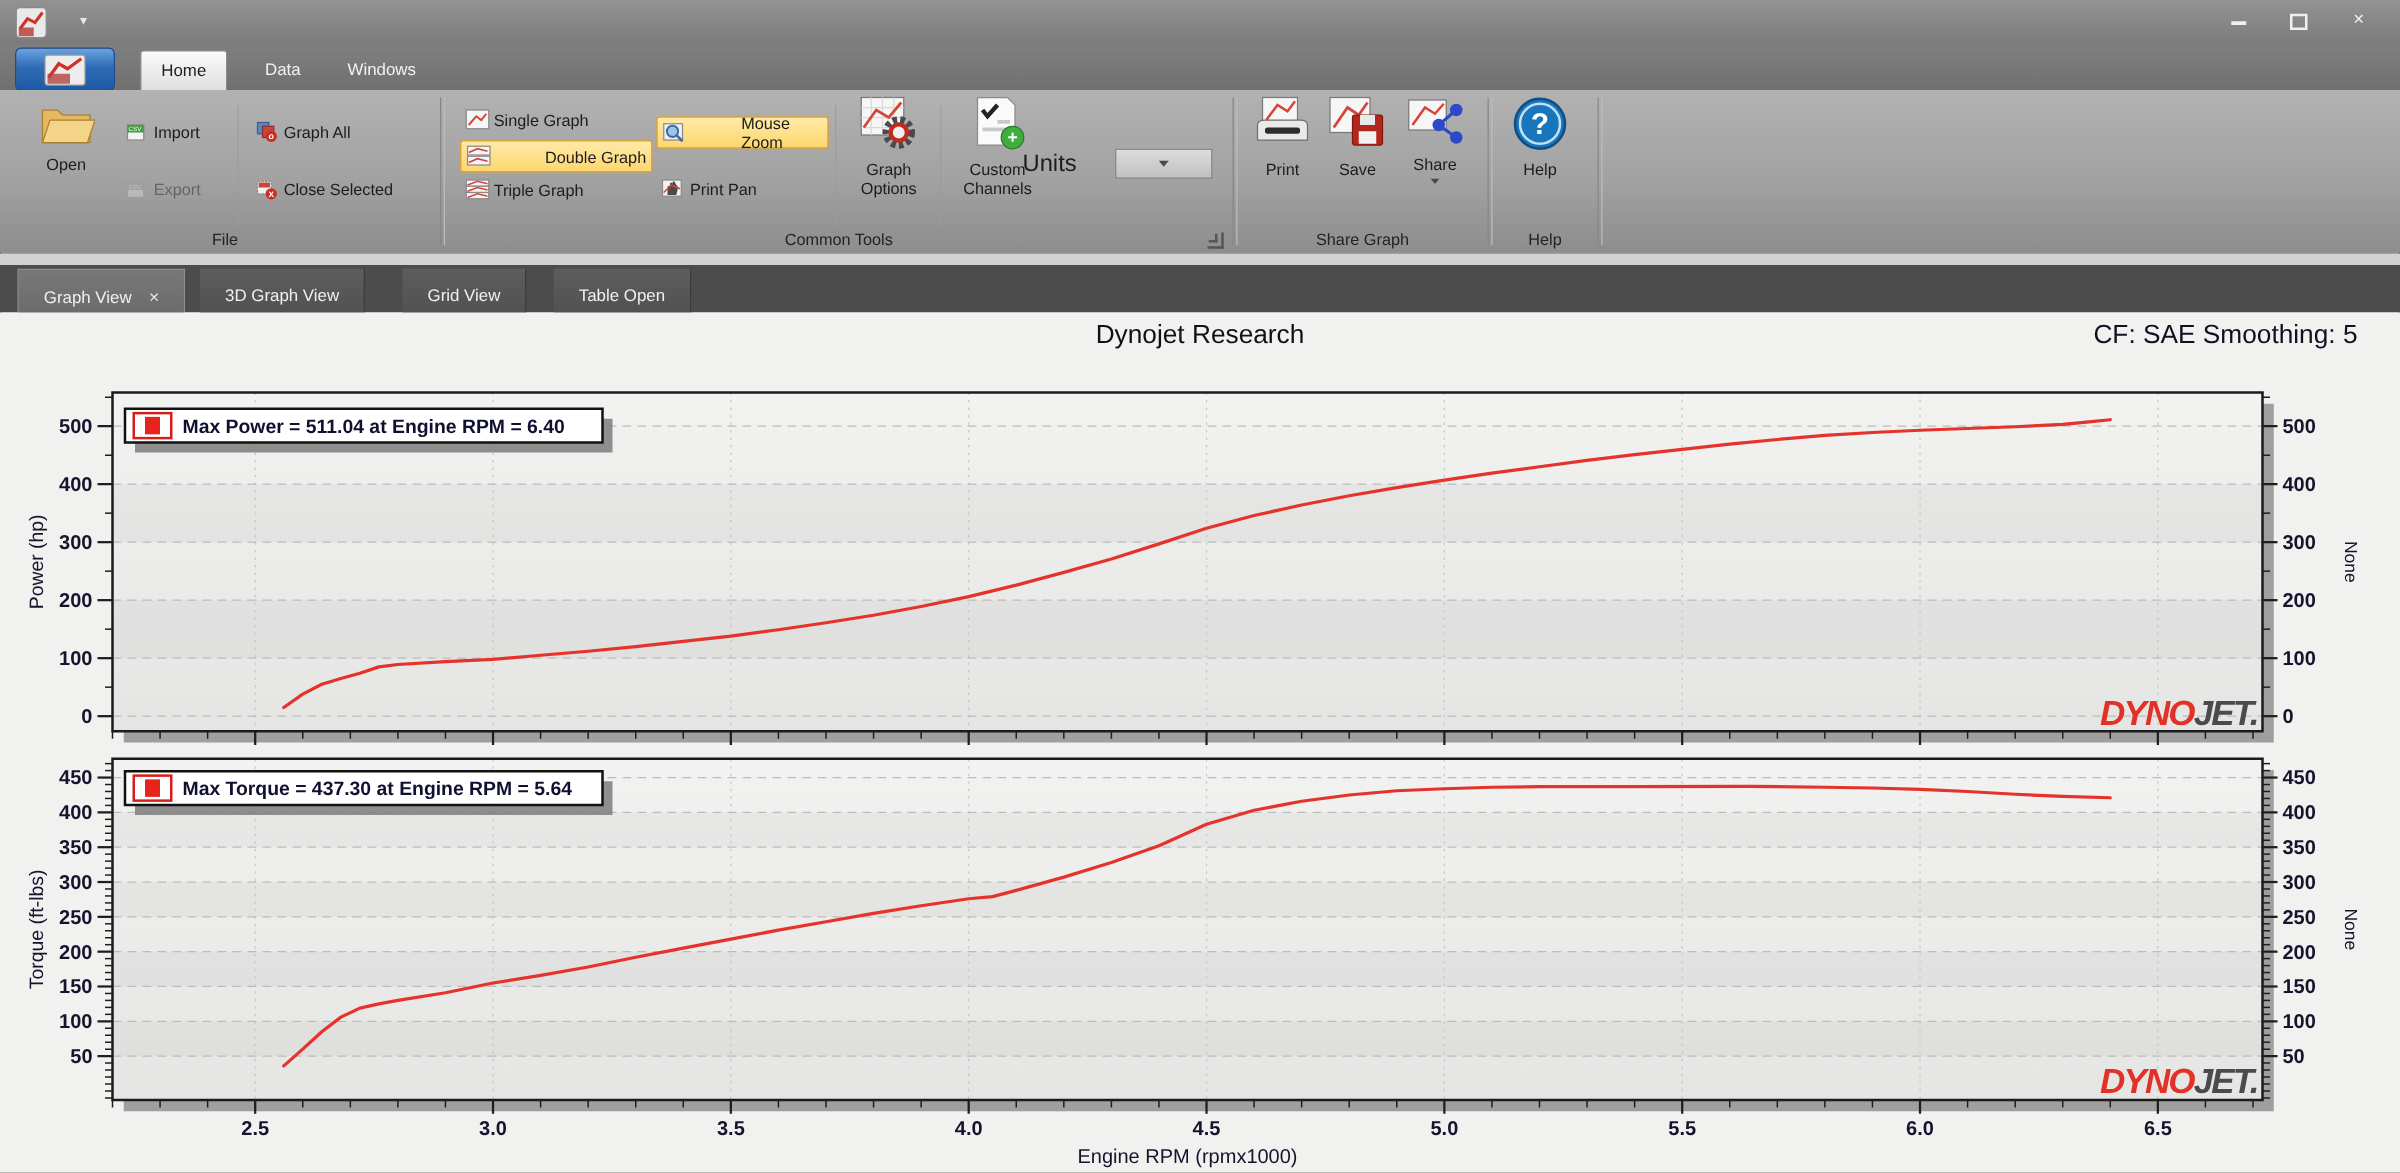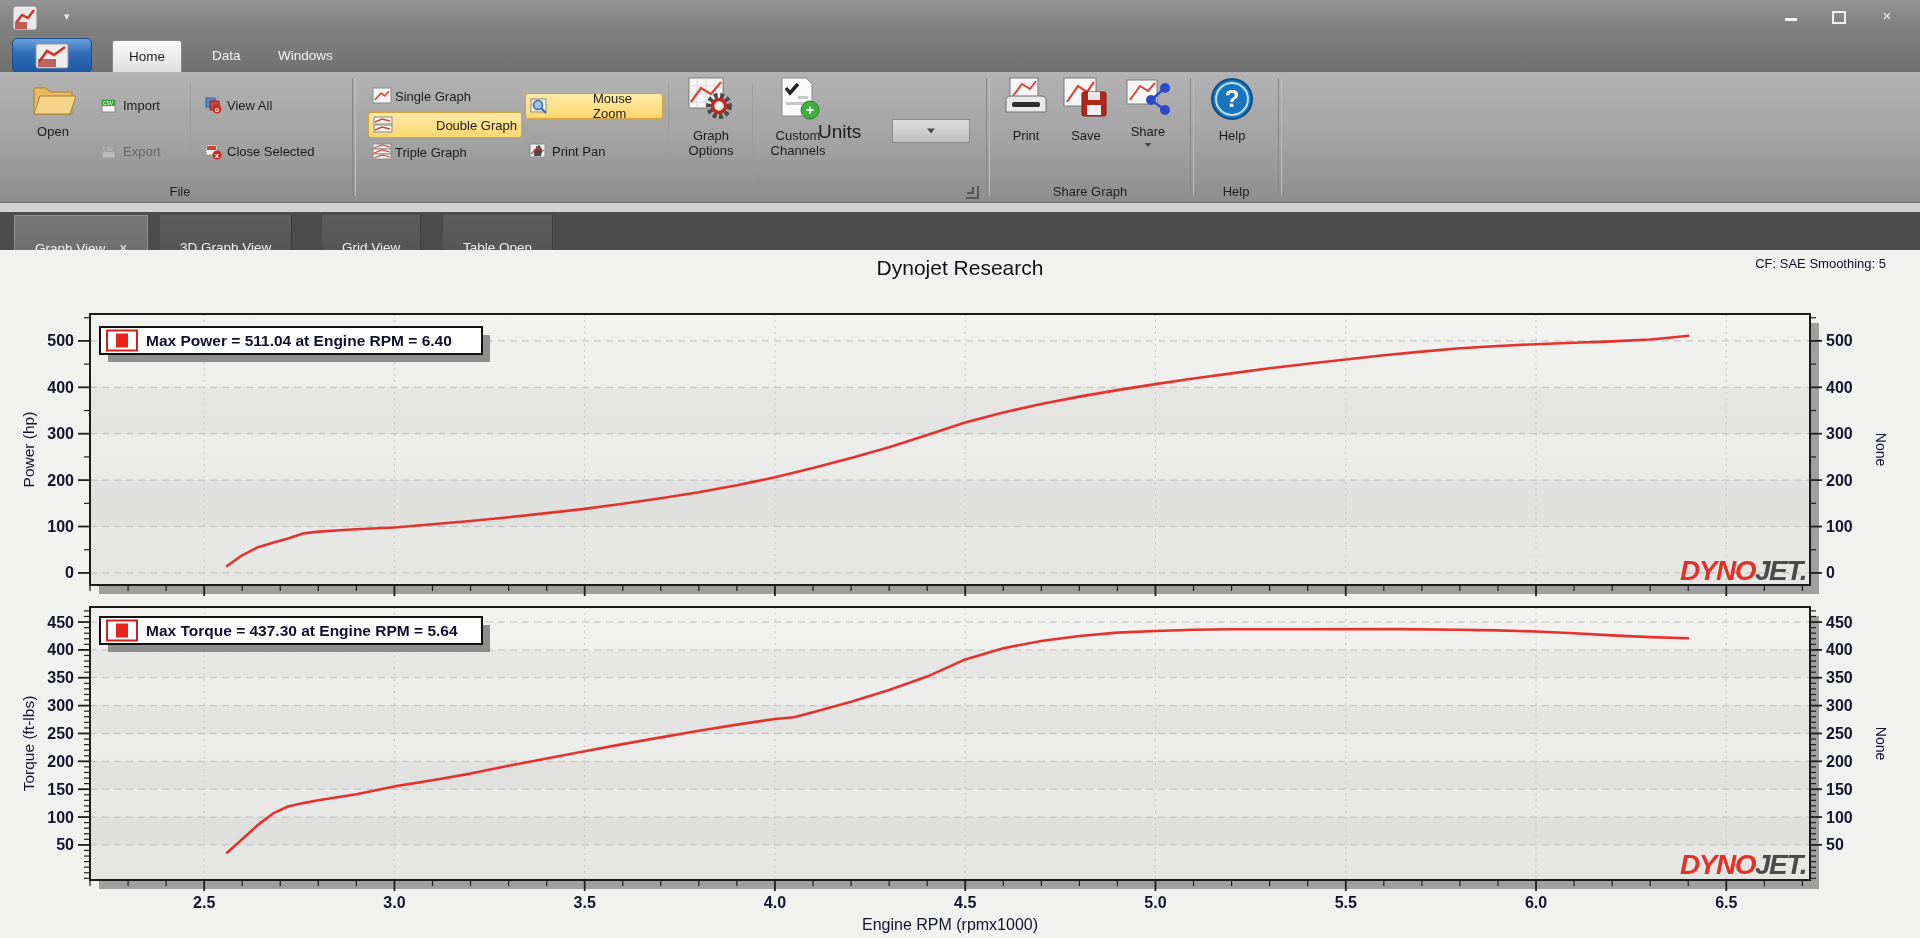--- a/index.html
+++ b/index.html
@@ -49,31 +49,31 @@
     border:1px solid #8a8a8a;display:flex;align-items:center;justify-content:center}
   .caret{width:0;height:0;border-left:5px solid transparent;border-right:5px solid transparent;
     border-top:6px solid #4a4a4a}
   #launcher{width:11px;height:11px;border-bottom:2px solid #555;border-right:2px solid #555;}
   #launcher span{display:block;width:5px;height:5px;border-bottom:2px solid #555;border-right:2px solid #555;margin:1px 0 0 1px}
   #ribbonCollapse{left:1884px;top:184px;width:12px;height:8px}
   #ribbonCollapse i{display:block;width:8px;height:8px;border-left:2px solid #3d3d3d;border-top:2px solid #3d3d3d;transform:rotate(45deg);margin-top:3px}
   
   #viewTabs{left:0;top:212px;width:1920px;height:38px;background:#4c4c4c;}
   .vtab{top:3px;height:35px;line-height:35px;color:#f0f0f0;font-size:13.5px;
-    background:linear-gradient(#5d5d5d,#4f4f4f);border-right:1px solid #3c3c3c;padding:15px 20px}
+    background:linear-gradient(#5d5d5d,#4f4f4f);border-right:1px solid #3c3c3c;padding:4px 20px}
   .vtab.active{background:linear-gradient(#787878,#686868);border:1px solid #8f8f8f;border-bottom:none}
   #vt-graph{left:14px}#vt-3d{left:160px}#vt-grid{left:322px}#vt-table{left:443px}
   .vclose{margin-left:14px;font-size:14px;color:#e8e8e8}
   #tabListCaret{left:1898px;top:228px;color:#bdbdbd;font-size:10px}
   
   #content{left:0;top:250px;width:1920px;height:688px;background:#f1f1f0;}
   #hdr-title{left:0;width:1920px;top:6px;text-align:center;font-size:21px;color:#101018}
   #hdr-sub{left:0;width:1920px;top:34px;text-align:center;font-size:12.5px;font-weight:bold;
     letter-spacing:.4px;color:#15151f}
-  #hdr-cf{right:34px;top:6px;font-size:13px;color:#101022}
+  #hdr-cf{right:34px;top:6px;font-size:21px;color:#101022}
   #chart-layer{left:0;top:0;width:1920px;height:688px}
   svg text{font-family:"Liberation Sans",sans-serif}
 </style>
 </head>
 <body>
 
 <div id="titlebar" class="abs">
   <span id="qat-icon" class="abs">
     <svg width="26" height="26">
         <rect x="1" y="1" width="24" height="24" rx="3" fill="#e9e9e9" stroke="#888"></rect>
@@ -150,21 +150,21 @@
   </div>
   <div class="abs subdiv" style="left:190px;top:12px;height:96px"></div>
 
   <div class="smallbtn abs" style="left:200px;top:21px">
     <span class="icon16"><svg width="18" height="18">
           <rect x="2" y="2" width="9" height="9" fill="#5b87c5" stroke="#3a5f93"></rect>
           <rect x="6" y="5" width="9" height="9" fill="#c5473e" stroke="#8f2f28"></rect>
           <circle cx="13" cy="13" r="4.5" fill="#cf2b20"></circle>
           <text x="13" y="15.5" font-size="7" fill="#fff" text-anchor="middle" font-weight="bold">o</text>
         </svg></span>
-    <span>View All</span>
+    <span>Graph All</span>
   </div>
   <div class="smallbtn abs" style="left:200px;top:67px">
     <span class="icon16"><svg width="18" height="18">
           <rect x="2" y="3" width="11" height="10" fill="#f0f0f0" stroke="#8a8a8a" stroke-dasharray="2 1"></rect>
           <rect x="3" y="4" width="9" height="4" fill="#c5473e"></rect>
           <circle cx="13" cy="13" r="4.5" fill="#cf2b20"></circle>
           <text x="13" y="15.8" font-size="8" fill="#fff" text-anchor="middle" font-weight="bold">x</text>
         </svg></span>
     <span>Close Selected</span>
   </div>
@@ -239,20 +239,21 @@
       <text x="36" y="38.5" font-size="14" fill="#fff" text-anchor="middle" font-weight="bold">+</text>
     </svg>
     <div class="cap" style="width:72px">Custom Channels</div>
   </div>
 
   <span class="abs" style="left:818px;top:49px;font-size:19px;color:#1c1c1c">Units</span>
   <div id="unitsdrop" class="abs" style="left:892px;top:47px">
     <span></span>
     <span class="caret" style="transform:scale(.8)"></span>
   </div>
+  <div class="glabel abs" style="left:356px;width:630px">Common Tools</div>
   <div id="launcher" class="abs" style="left:966px;top:114px">
       <span></span>
     </div>
   <div class="gdiv abs" style="left:986px"></div>
 
   <div class="bigbtn abs" style="left:998px;width:56px">
     <svg width="48" height="46">
       <rect x="8" y="2" width="28" height="22" fill="#f6f6f6" stroke="#7a7a7a"></rect>
       <polyline points="11,20 20,8 28,13 34,5" fill="none" stroke="#d6453c" stroke-width="2"></polyline>
       <path d="M4 24 Q4 20 10 20 H38 Q44 20 44 24 V36 H4 Z" fill="#e9e9e9" stroke="#6f6f6f"></path>

